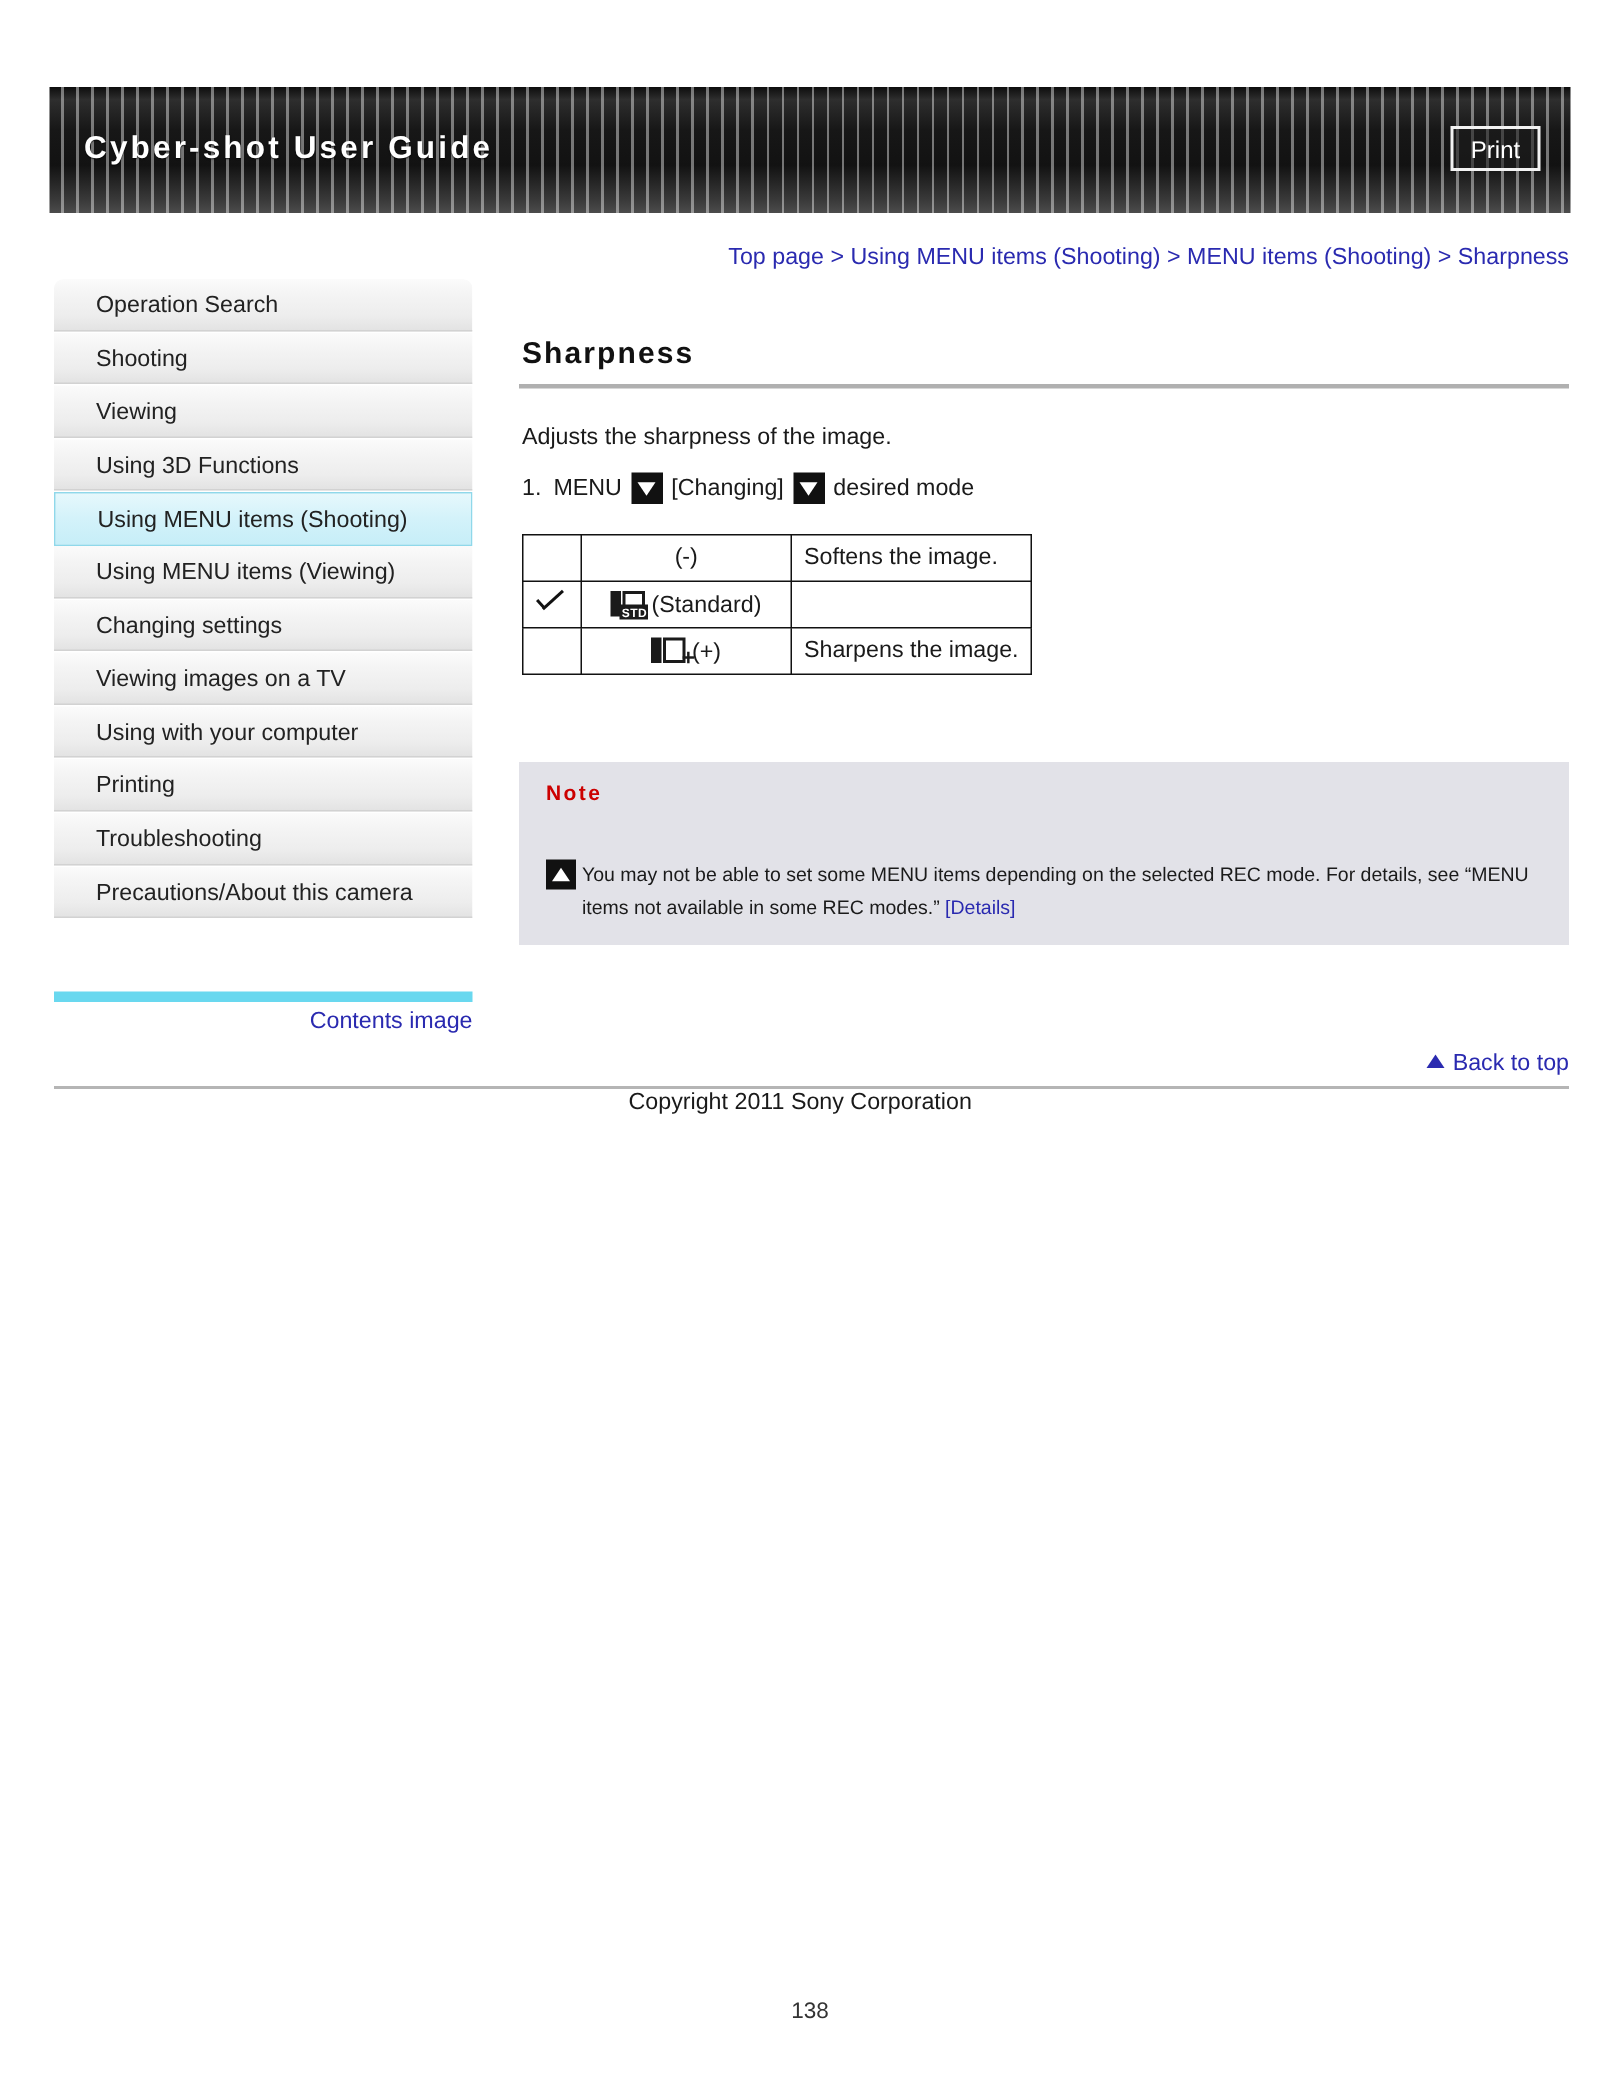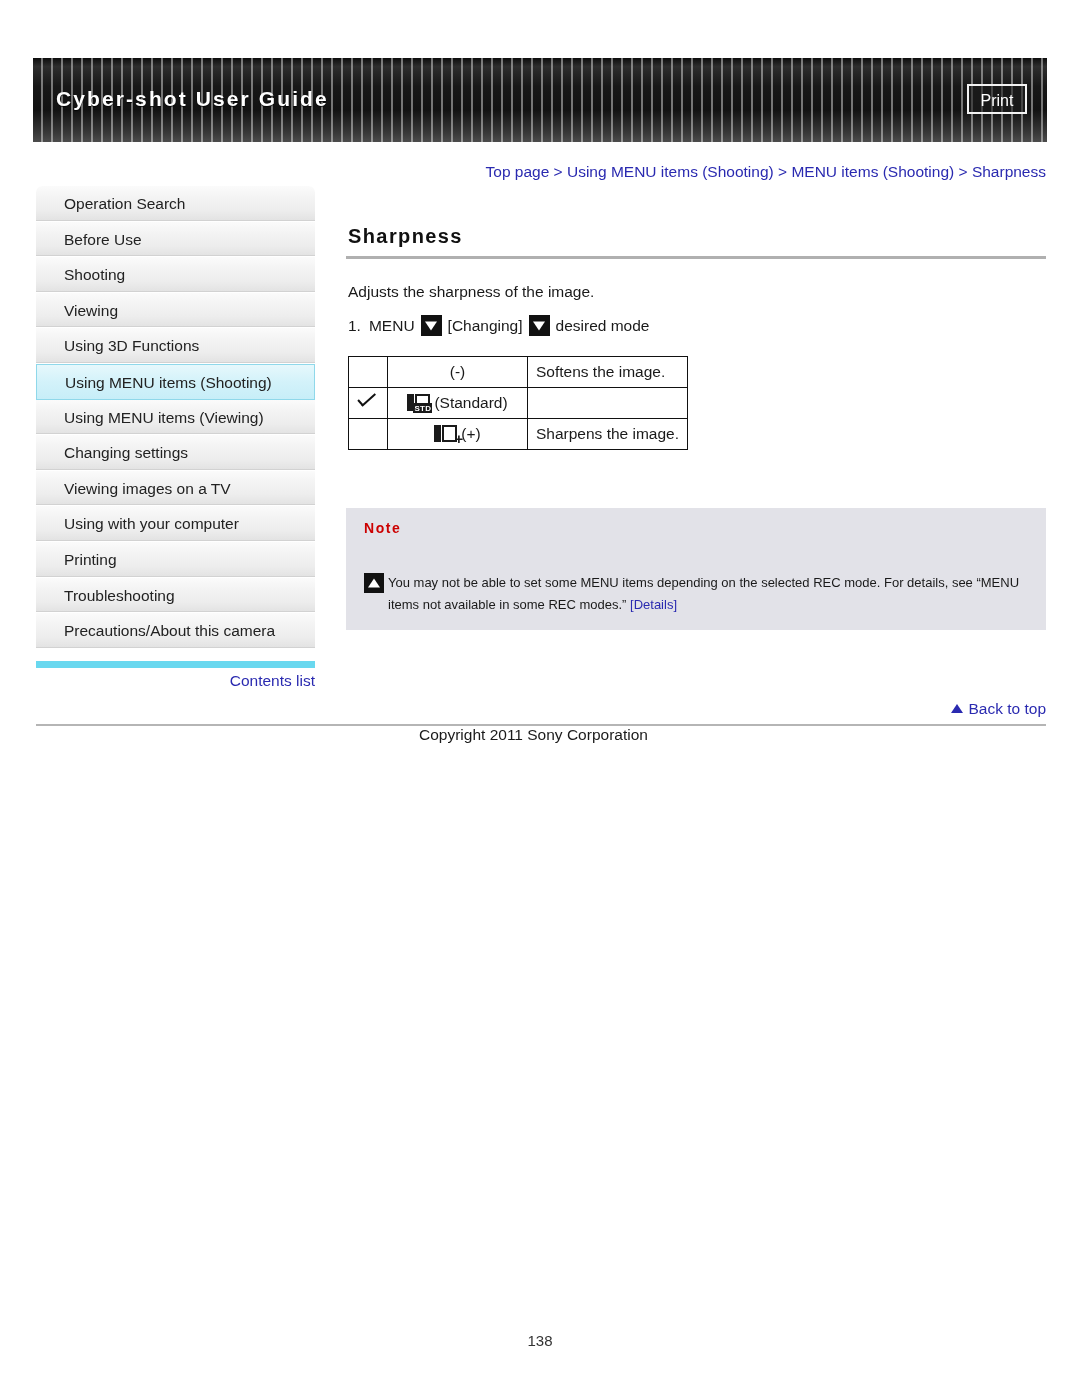--- a/index.html
+++ b/index.html
@@ -398,35 +398,34 @@
     <span class="sep">&gt;</span>
     <span>Using MENU items (Shooting)</span>
     <span class="sep">&gt;</span>
     <span>MENU items (Shooting)</span>
     <span class="sep">&gt;</span>
     <span>Sharpness</span>
   </div>
 
   <div class="sidebar">
     <div class="nav-item">Operation Search</div>
-    <div class="nav-item">Before Use</div>
     <div class="nav-item">Shooting</div>
     <div class="nav-item">Viewing</div>
     <div class="nav-item">Using 3D Functions</div>
     <div class="nav-item active">Using MENU items (Shooting)</div>
     <div class="nav-item">Using MENU items (Viewing)</div>
     <div class="nav-item">Changing settings</div>
     <div class="nav-item">Viewing images on a TV</div>
     <div class="nav-item">Using with your computer</div>
     <div class="nav-item">Printing</div>
     <div class="nav-item">Troubleshooting</div>
     <div class="nav-item">Precautions/About this camera</div>
   </div>
   <div class="sidebar-accent"></div>
-  <div class="contents-list">Contents list</div>
+  <div class="contents-list">Contents image</div>
 
   <div class="content">
     <h1 class="page-heading">Sharpness</h1>
     <div class="heading-rule"></div>
 
     <p class="body-text">Adjusts the sharpness of the image.</p>
 
     <div class="step-line">
       <span class="step-num">1.</span>
       <span>MENU</span>

